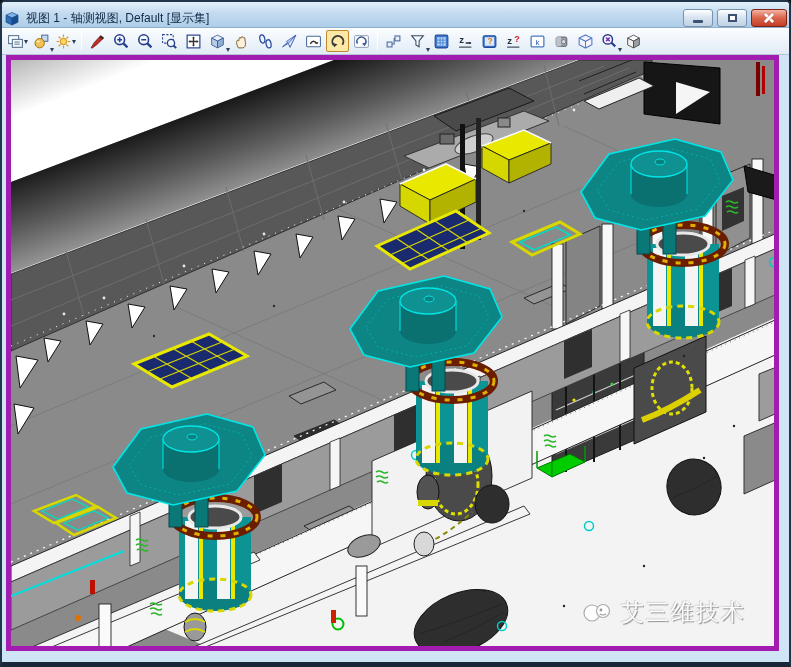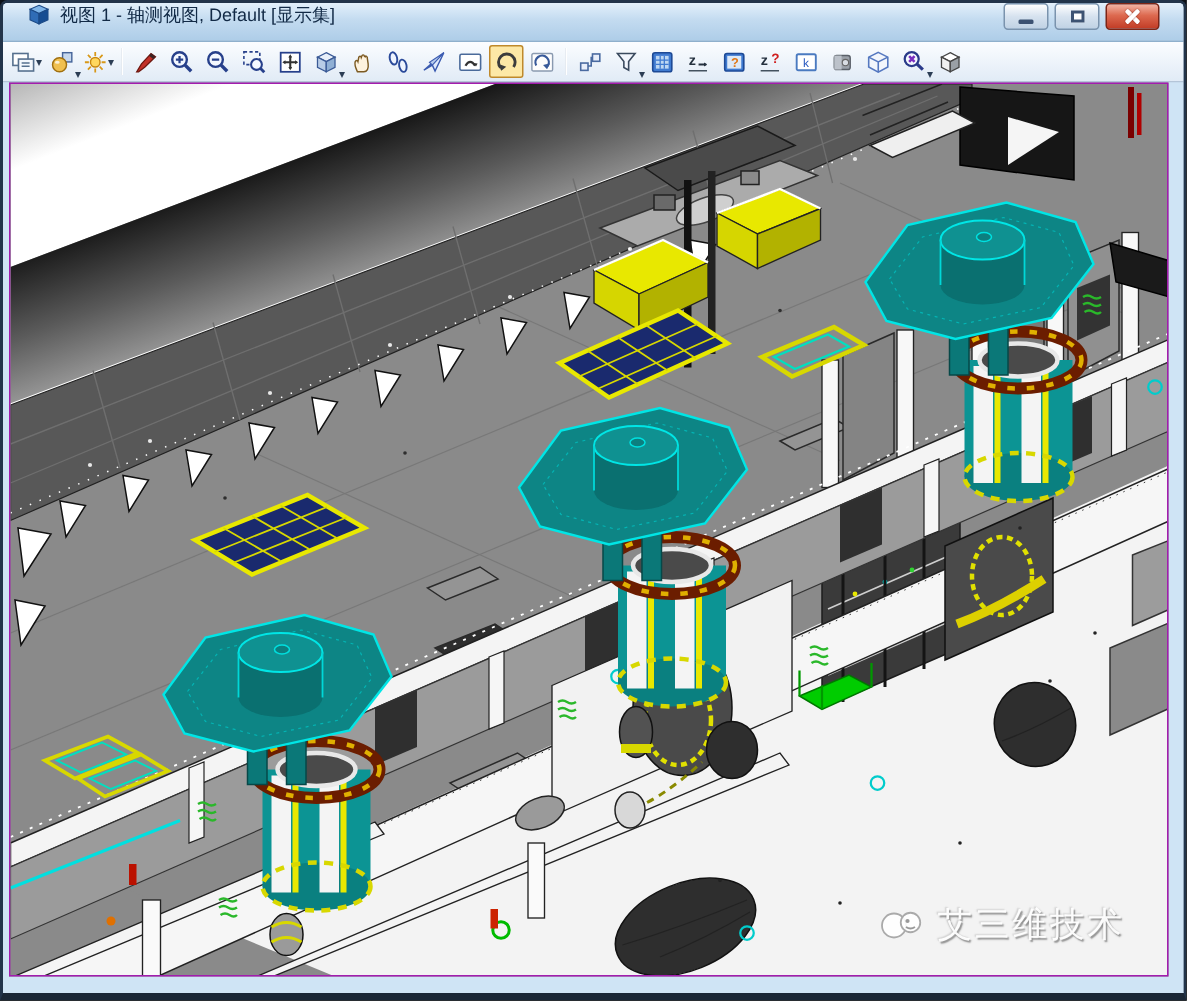--- a/index.html
+++ b/index.html
@@ -1,21 +1,21 @@
 <!DOCTYPE html>
 <html><head>
 <meta charset="utf-8">
 <style>
   html,body{margin:0;padding:0;background:#0c1016;}
   *{box-sizing:border-box;}
   .window{width:791px;height:667px;border:2px solid #22344a;border-bottom:5px solid #1a2736;
     border-radius:5px 5px 0 0;overflow:hidden;background:#cfe4f5;
     font-family:"Liberation Sans",sans-serif;}
   
-  .titlebar{height:26px;display:flex;align-items:flex-start;gap:6px;padding:0 16px;
+  .titlebar{height:26px;display:flex;align-items:flex-end;gap:6px;padding:0 2px;
     background:linear-gradient(#e3f0fb,#c3dbf0 45%,#aecde8);border-bottom:1px solid #8fb0cc;}
   .title-ico{width:16px;height:16px;flex:0 0 auto;}
   .title-text{font-size:12px;color:#122a46;white-space:nowrap;}
   .winbtns{margin-left:auto;display:flex;gap:4px;}
   .wbtn{width:30px;height:18px;border:1px solid #76902c;border:1px solid #7a93ad;border-radius:3px;
     background:linear-gradient(#ffffff,#d6e2ef 50%,#c0d2e4);display:flex;align-items:center;justify-content:center;position:relative;}
   .wbtn .g-min{width:10px;height:3px;background:#3c5272;margin-top:7px;border-radius:1px;}
   .wbtn .g-rest{width:9px;height:8px;border:2px solid #3c5272;background:#fdfdfd;}
   .wbtn.close{width:36px;background:linear-gradient(#f2b4a4,#dd6a50 45%,#c23c26);border-color:#7c2516;}
   .wbtn.close .x1,.wbtn.close .x2{position:absolute;left:50%;top:50%;width:12px;height:3px;background:#fff;
@@ -26,21 +26,21 @@
   .toolbar{height:27px;background:linear-gradient(#fbfdff,#e1ebf6);border-bottom:1px solid #b4c5d8;
     display:flex;align-items:center;padding:0 4px;gap:1px;}
   .tbtn{width:23px;height:22px;display:inline-flex;align-items:center;justify-content:center;
     border:1px solid transparent;border-radius:2px;position:relative;flex:0 0 auto;}
   .tbtn.active{background:#fde8a6;border-color:#bf892b;}
   .tbtn .dd{font-style:normal;font-size:8px;color:#2c3e55;margin-left:0px;}
   .tbtn .ddm{font-style:normal;position:absolute;right:-2px;bottom:-3px;font-size:8px;color:#2c3e55;}
   .tsep{width:1px;height:18px;background:#a9bacc;border-right:1px solid #ffffff;margin:0 3px;flex:0 0 auto;}
   
   .client{position:relative;height:608px;background:#cfe4f5;}
-  .viewport{position:absolute;left:4px;top:0;width:773px;height:596px;border:1px solid #a21caf;
+  .viewport{position:absolute;left:4px;top:0;width:773px;height:596px;border:5px solid #a21caf;
     background:#8a8a8a;overflow:hidden;}
   .viewport svg.scene{display:block;}
   .watermark{position:absolute;right:28px;bottom:18px;display:flex;align-items:center;gap:6px;
     pointer-events:none;}
   .watermark .wm-text{font-size:23px;letter-spacing:2px;color:rgba(255,255,255,0.95);
     text-shadow:1px 1px 1px rgba(120,120,120,.8), -1px -1px 1px rgba(160,160,160,.4);}
 </style>
 </head>
 <body>
 

